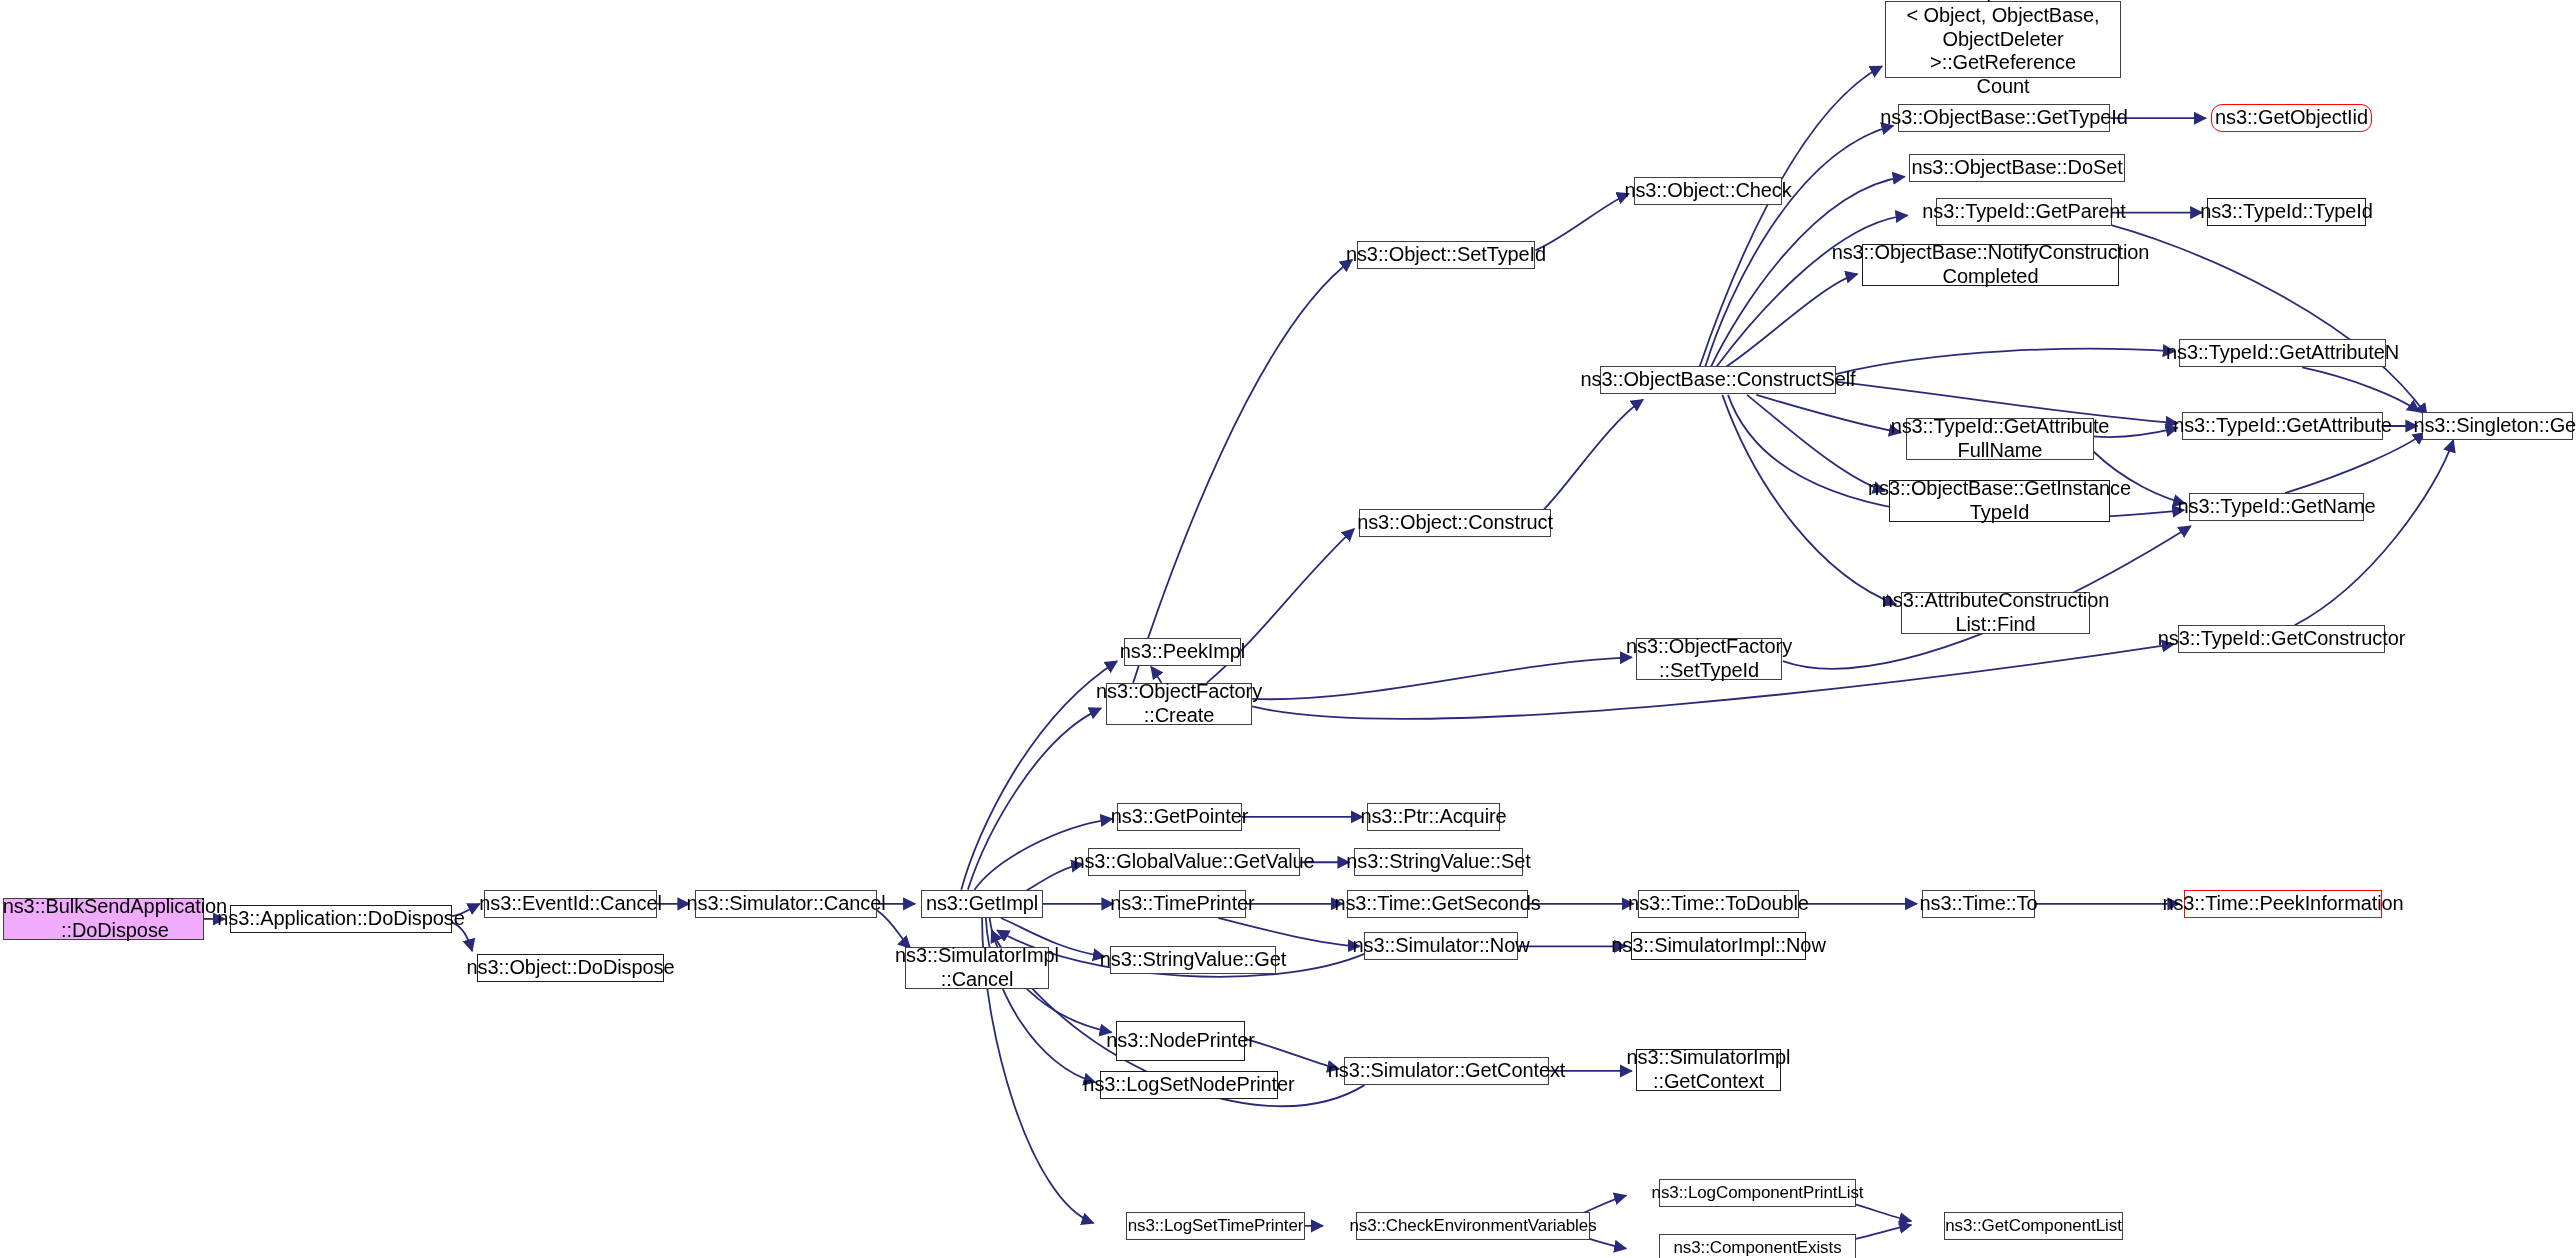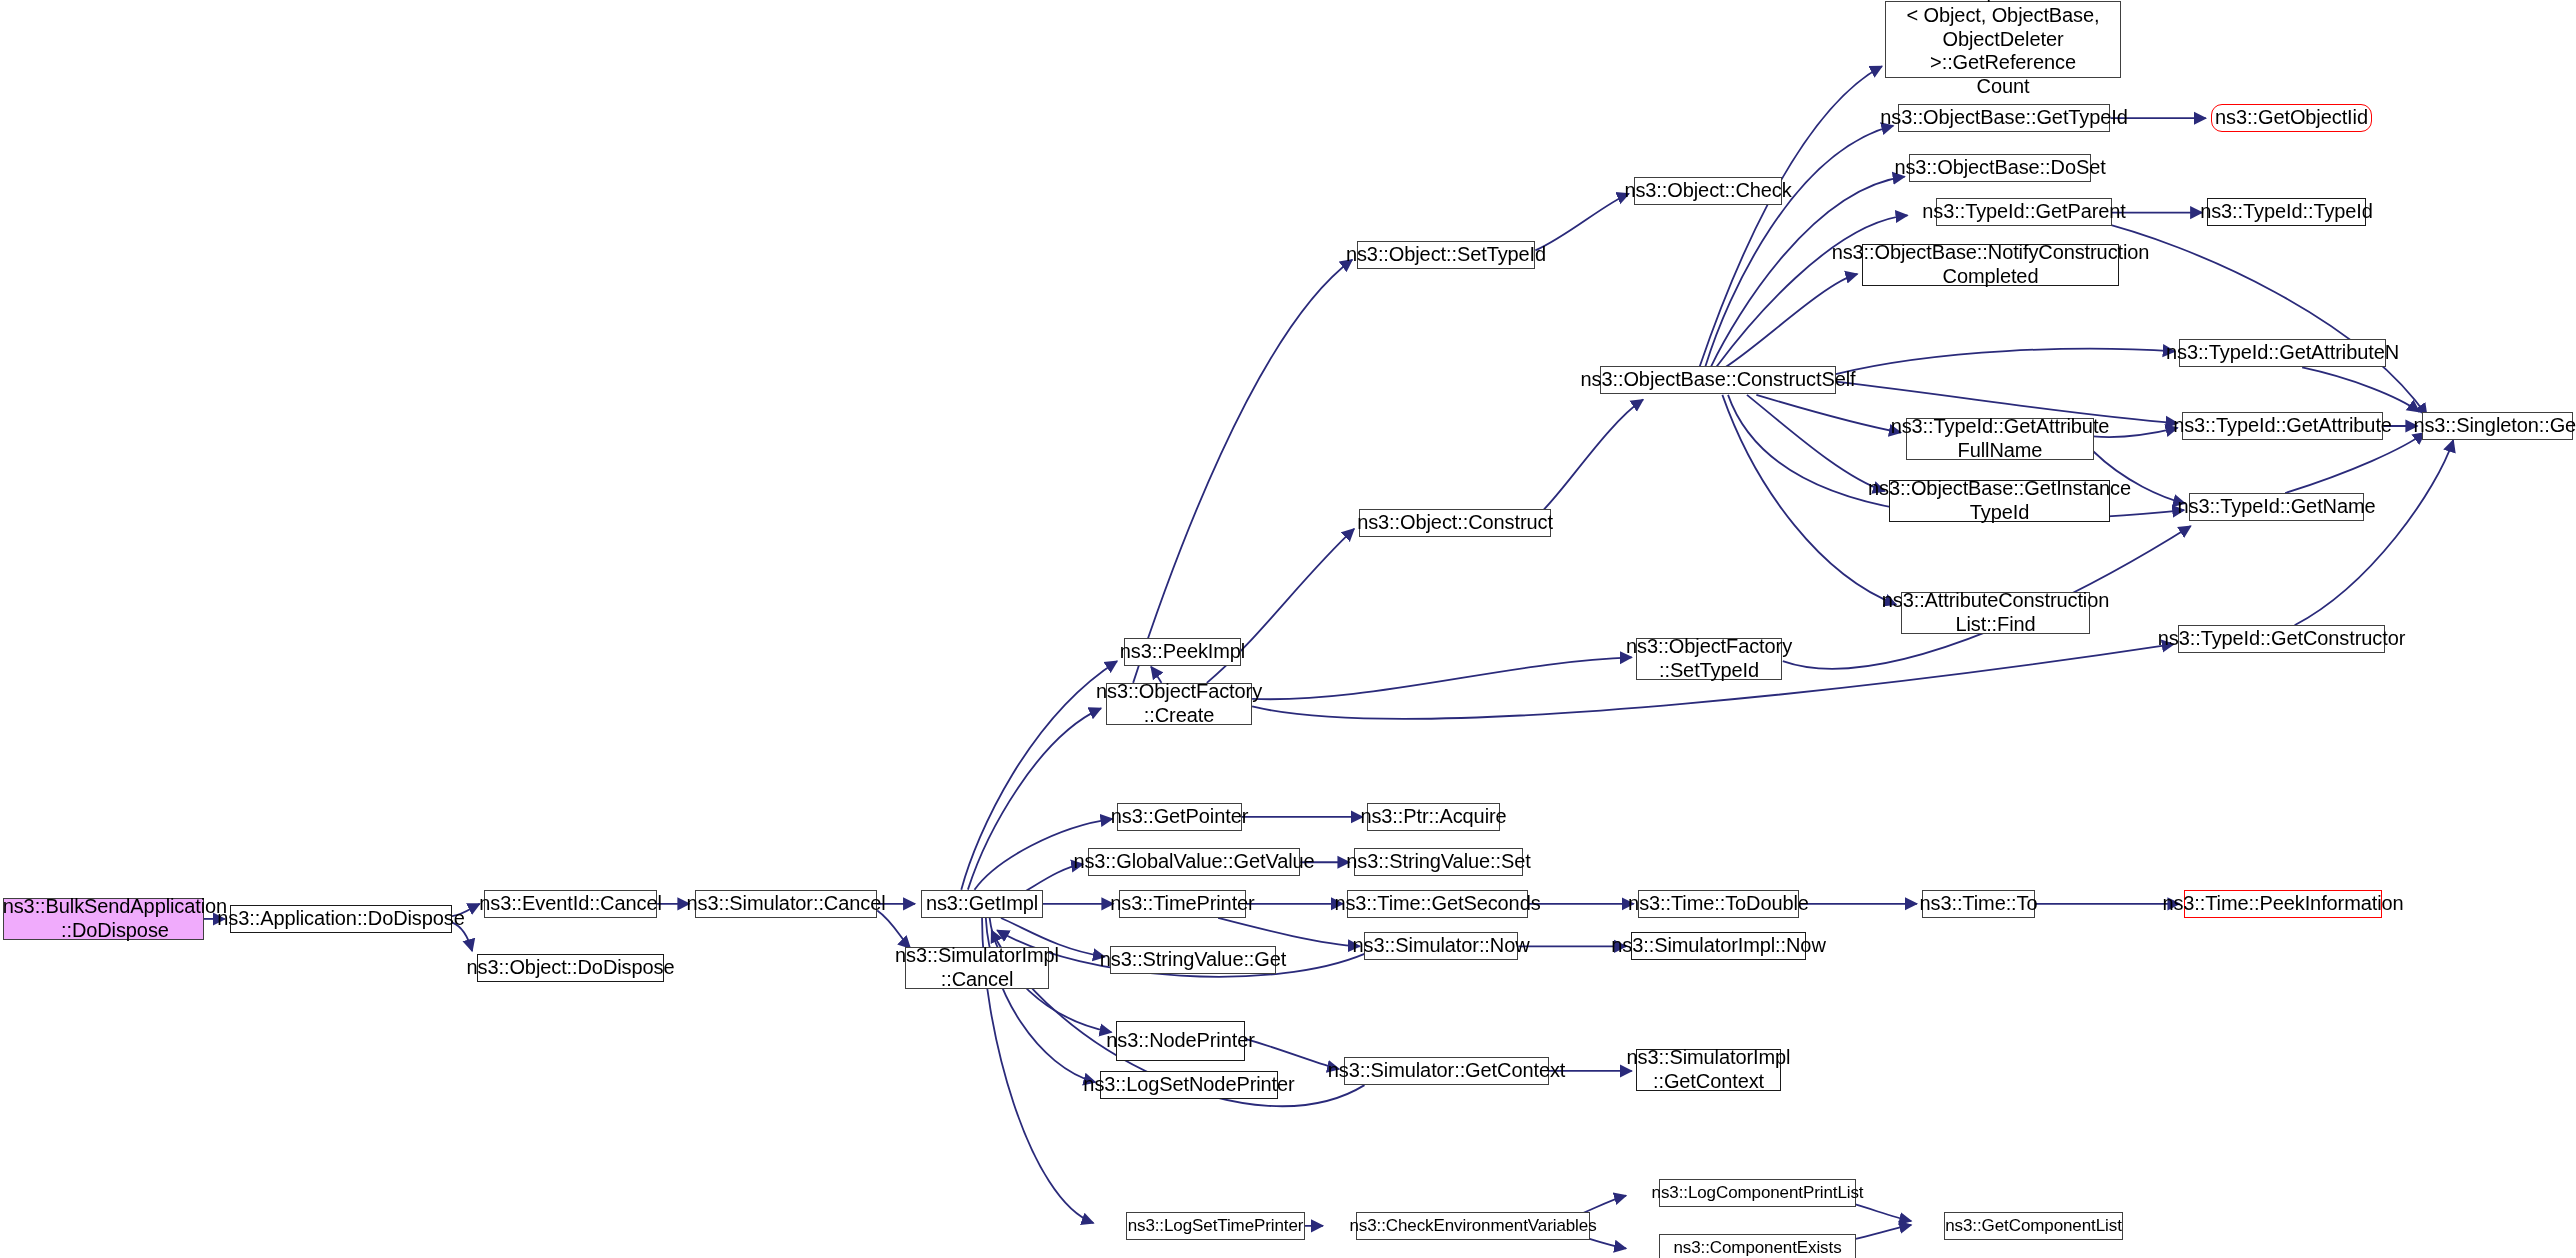--- a/index.html
+++ b/index.html
@@ -153,21 +153,21 @@
       <div class="node" style="left: 1357px; top: 241px; width: 178px; height: 28px;">ns3::Object::SetTypeId</div>
       <div class="node" style="left: 1359px; top: 509px; width: 192px; height: 28px;">ns3::Object::Construct</div>
       <div class="node" style="left: 1634px; top: 177px; width: 148px; height: 28px;">ns3::Object::Check</div>
       <div class="node" style="left: 1600px; top: 366px; width: 236px; height: 28px;">ns3::ObjectBase::ConstructSelf</div>
       <div class="node" style="left: 1885px; top: 0.9px; width: 236px; height: 77px;">ns3::SimpleRefCount
 &lt; Object, ObjectBase,
  ObjectDeleter &gt;::GetReference
 Count</div>
       <div class="node" style="left: 1898px; top: 104px; width: 212px; height: 28px;">ns3::ObjectBase::GetTypeId</div>
       <div class="node red" style="left: 2211px; top: 104px; width: 161px; height: 28px; border-radius: 11px;">ns3::GetObjectIid</div>
-      <div class="node" style="left: 1909px; top: 154px; width: 182px; height: 28px;">ns3::ObjectBase::DoSet</div>
+      <div class="node" style="left: 1909px; top: 154px; width: 216px; height: 28px;">ns3::ObjectBase::DoSet</div>
       <div class="node" style="left: 1912px; top: 198px; width: 176px; height: 28px; margin-left: 24px;">ns3::TypeId::GetParent</div>
       <div class="node thin" style="left: 2207px; top: 198px; width: 159px; height: 28px;">ns3::TypeId::TypeId</div>
       <div class="node thin" style="left: 1862px; top: 244px; width: 257px; height: 42px;">ns3::ObjectBase::NotifyConstruction
 Completed</div>
       <div class="node" style="left: 2179px; top: 339px; width: 207px; height: 28px;">ns3::TypeId::GetAttributeN</div>
       <div class="node" style="left: 2182px; top: 412px; width: 201px; height: 28px;">ns3::TypeId::GetAttribute</div>
       <div class="node" style="left: 2422px; top: 412px; width: 151px; height: 28px;">ns3::Singleton::Get</div>
       <div class="node" style="left: 1906px; top: 418px; width: 188px; height: 42px;">ns3::TypeId::GetAttribute
 FullName</div>
       <div class="node thin" style="left: 1889px; top: 480px; width: 221px; height: 42px;">ns3::ObjectBase::GetInstance

